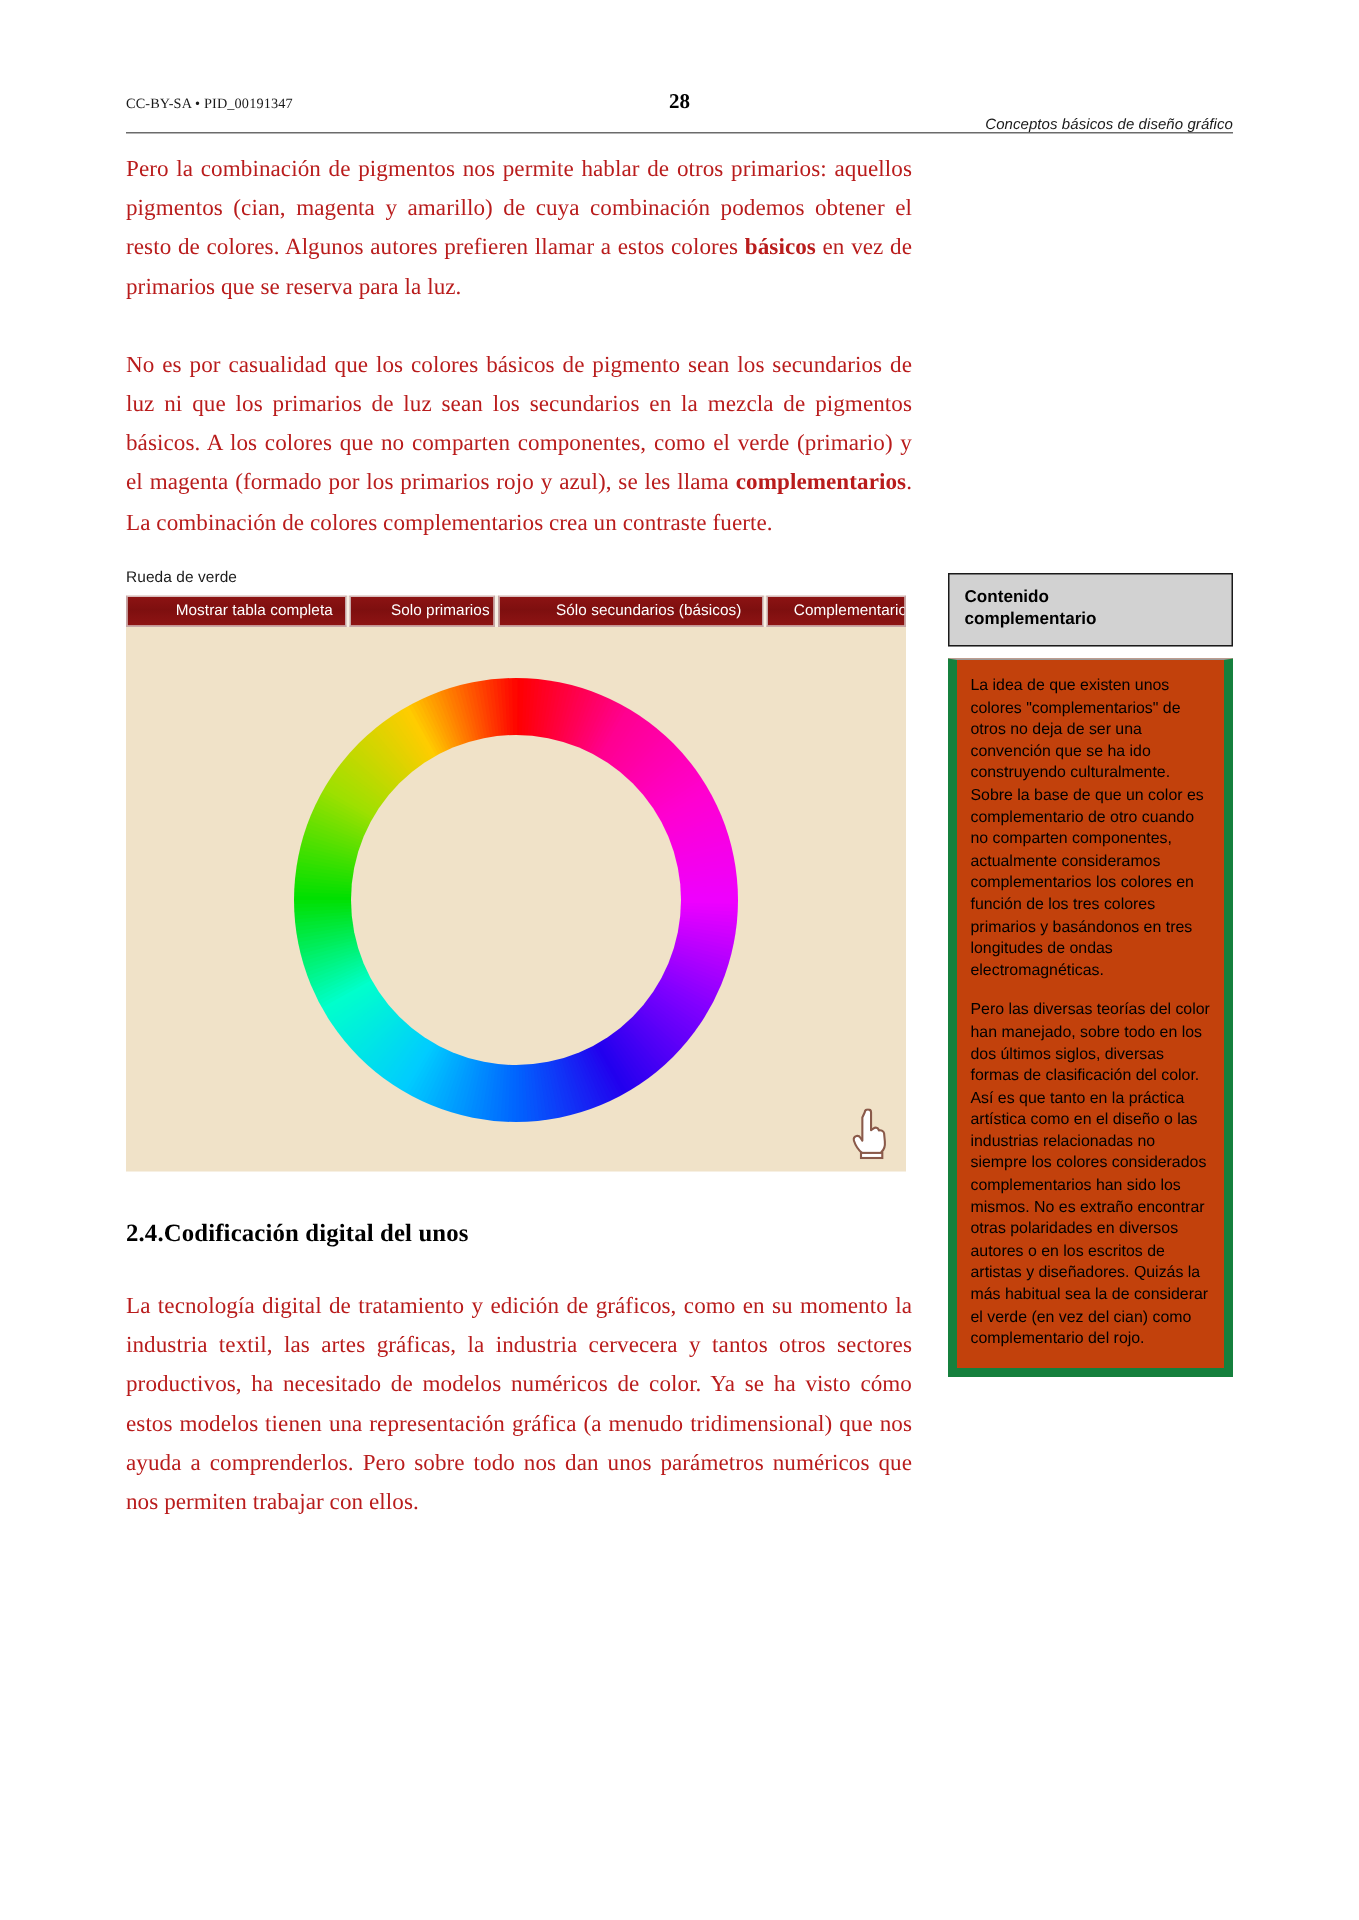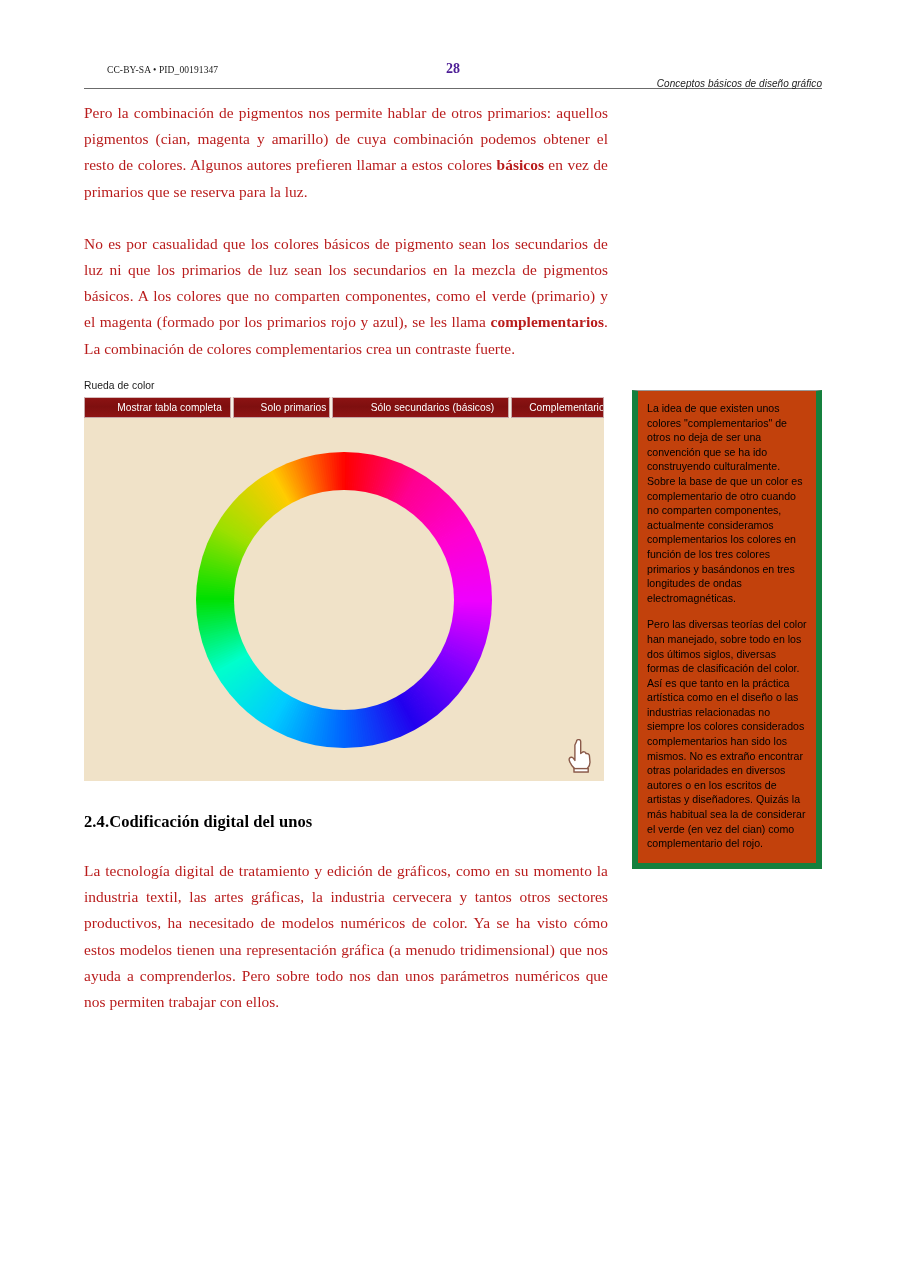--- a/index.html
+++ b/index.html
@@ -27,32 +27,31 @@
   }
   .hdr-left {
     position: absolute;
     left: 0;
     top: 1px;
     font-family: "Liberation Serif", serif;
     font-size: 9.5px;
     letter-spacing: .1px;
     color: #1a1a1a;
     white-space: nowrap;
-    margin-left: 23px;
   }
   .hdr-page {
     position: absolute;
     left: 0;
     right: 0;
     top: -3px;
     text-align: center;
     font-family: "Liberation Serif", serif;
     font-size: 14px;
     font-weight: 700;
-    color: #4c1d95;
+    color: #000000;
   }
   .hdr-right {
     position: absolute;
     right: 0;
     top: 14px;
     font-family: "Liberation Sans", sans-serif;
     font-size: 10px;
     letter-spacing: .05px;
     color: #1a1a1a;
     white-space: nowrap;
@@ -206,21 +205,21 @@
 <div id="main-column">
 
   <p class="body-par"><span>Pero la combinación de pigmentos nos permite hablar de otros primarios: aquellos pigmentos (cian, magenta y amarillo) de cuya combinación podemos obtener el resto de colores. Algunos autores prefieren llamar a estos colores </span><b>básicos</b><span> en vez de primarios que se reserva para la luz.</span></p>
 
   <p class="body-par"><span>No es por casualidad que los colores básicos de pigmento sean los secundarios de luz ni que los primarios de luz sean los secundarios en la mezcla de pigmentos básicos. A los colores que no comparten componentes, como el verde (primario) y el magenta (formado por los primarios rojo y azul), se les llama </span><b>complementarios</b><span>. La combinación de colores complementarios crea un contraste fuerte.</span></p>
 
 </div>
 
 <div id="figure-block">
 
-  <div class="figure-caption">Rueda de color</div>
+  <div class="figure-caption">Rueda de verde</div>
 
   <div class="fig-toolbar">
     <div class="fig-btn b0">Mostrar tabla completa</div>
     <div class="fig-btn b1">Solo primarios</div>
     <div class="fig-btn b2">Sólo secundarios (básicos)</div>
     <div class="fig-btn b3">Complementarios</div>
   </div>
 
   <div class="fig-canvas">
 
@@ -606,20 +605,24 @@
                C24.2 25.3 23.3 27.6 21.6 29.0 L21.6 32.6 L8.6 32.6 L8.6 29.6
                C6.1 27.4 4.3 24.6 3.3 21.5 C2.8 19.9 3.6 18.6 5.0 18.3
                C6.0 18.1 7.0 18.5 7.6 19.5 L8.9 21.4 L8.9 6.0 Z" fill="#ffffff" stroke="#8a5a4a" stroke-width="1.4" stroke-linejoin="round"></path>
         <rect x="8.0" y="29.6" width="14.2" height="3.4" fill="#ffffff" stroke="#8a5a4a" stroke-width="1.4"></rect>
       </svg>
 
   </div>
 </div>
 
 <div id="sidebar">
+  <div class="side-head">
+    <div>Contenido</div>
+    <div>complementario</div>
+  </div>
   <div class="side-body">
     <p class="side-par">La idea de que existen unos colores "complementarios" de otros no deja de ser una convención que se ha ido construyendo culturalmente. Sobre la base de que un color es complementario de otro cuando no comparten componentes, actualmente consideramos complementarios los colores en función de los tres colores primarios y basándonos en tres longitudes de ondas electromagnéticas.</p>
     <p class="side-par">Pero las diversas teorías del color han manejado, sobre todo en los dos últimos siglos, diversas formas de clasificación del color. Así es que tanto en la práctica artística como en el diseño o las industrias relacionadas no siempre los colores considerados complementarios han sido los mismos. No es extraño encontrar otras polaridades en diversos autores o en los escritos de artistas y diseñadores. Quizás la más habitual sea la de considerar el verde (en vez del cian) como complementario del rojo.</p>
   </div>
 </div>
 
 <div style="position:absolute;left:84px;top:812px;width:524px;">
   <h2 class="section-heading">
     <span class="num">2.4.</span><span>Codificación digital del unos</span>
   </h2>

